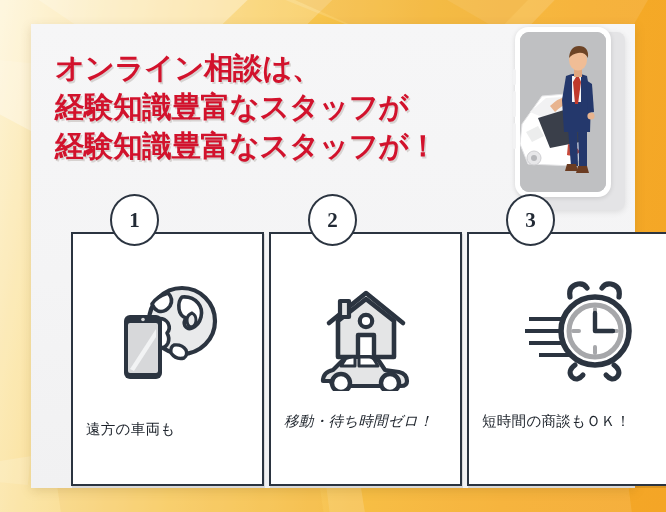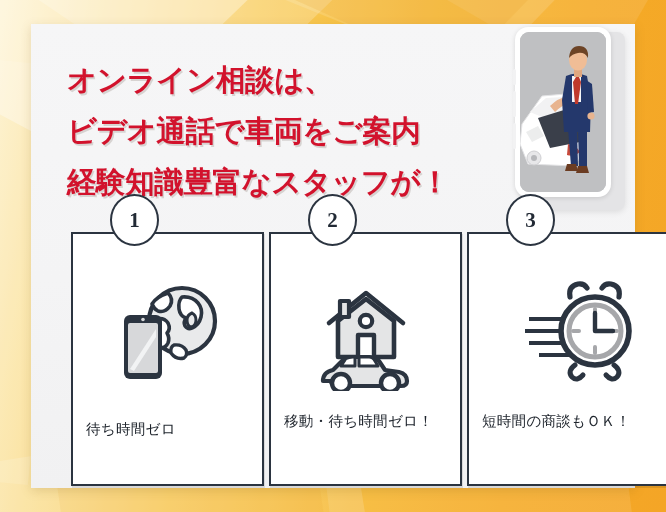--- a/index.html
+++ b/index.html
@@ -40,21 +40,21 @@
   .headline{
     position:absolute;left:24px;top:25px;width:470px;
     color:#d2122c;
     font-weight:bold;
     font-size:29.5px;
     line-height:1.32;
     letter-spacing:-0.4px;
     text-shadow:1.5px 1.5px 0 rgba(170,160,155,.40);
     white-space:nowrap;
   }
-  .headline div{margin:12px;padding:0;}
+  .headline div{margin:0;padding:0;}
 
   
   .phone-wrap{position:absolute;left:478px;top:0px;width:126px;height:190px;}
   .phone-shadow{
     position:absolute;left:12px;top:8px;width:104px;height:178px;
     background:#e4e4e6;border-radius:8px;
     box-shadow:0 2px 6px rgba(0,0,0,.10);
   }
   .phone{
     position:absolute;left:6px;top:3px;width:96px;height:170px;
@@ -91,21 +91,21 @@
     position:absolute;left:0;right:0;top:22px;height:150px;
     display:flex;align-items:center;justify-content:center;
   }
   .card-text{
     position:absolute;left:13px;right:8px;bottom:52px;
     font-size:14.6px;color:#1e242c;line-height:1.48;
     font-family:"DejaVu Sans","Liberation Sans",sans-serif;
     letter-spacing:.2px;
   }
   #card-1{left:40px;} #card-1 .card-text{bottom:44px;}
-  #card-2{left:238px;}
+  #card-2{left:238px;font-style:italic;}
   #card-3{left:436px;padding-left:40px;}
 </style>
 </head>
 <body>
 
 <div class="stage">
 
   <div class="bg">
     <div class="facet f1"></div>
     <div class="facet f2"></div>
@@ -115,21 +115,21 @@
     <div class="facet f7"></div>
     <div class="facet f5"></div>
     <div class="facet f6"></div>
     <div class="fdark d2"></div>
   </div>
 
   <div class="panel">
 
     <div class="headline">
       <div>オンライン相談は、</div>
-      <div>ビデオ通話で車両をご案内</div>
+      <div>経験知識豊富なスタッフが</div>
       <div>経験知識豊富なスタッフが！</div>
     </div>
 
     <div class="phone-wrap">
       <div class="phone-shadow"></div>
       <div class="phone">
         <div class="phone-btn pb1"></div>
         <div class="phone-btn pb2"></div>
         <div class="phone-btn pb3"></div>
         <div class="phone-screen">
@@ -189,21 +189,21 @@
           <path d="M80 34 q4 2 4 7 q0 6 -5 7 q-4 -1 -4 -7 q0 -5 5 -7 z" fill="#e9eaeb" stroke="#2b3440" stroke-width="3"></path>
           <path d="M62 66 q8 -1 12 5 q2 5 -2 8 q-8 2 -13 -5 q-1 -6 3 -8 z" fill="#ffffff" stroke="#2b3440" stroke-width="3.4" stroke-linejoin="round"></path>
 
           <rect x="12" y="36" width="38" height="64" rx="6" fill="#2b3440"></rect>
           <rect x="16" y="44" width="30" height="50" rx="2" fill="#d7d8da"></rect>
           <path d="M18 90 L44 50 L44 58 L22 92 Z" fill="#f2f3f4"></path>
           <circle cx="31" cy="40.5" r="1.8" fill="#d7d8da"></circle>
         </svg>
       </div>
       <div class="card-text">
-        <span>待ち時間ゼロ</span><br>
+        <span>遠方の車両も</span><br>
       </div>
     </div>
 
     <div class="card" id="card-2">
       <div class="card-icon">
         <svg width="118" height="120" viewBox="0 0 118 120">
 
           <path d="M22 52 L59 22 L96 52" fill="none" stroke="#2b3440" stroke-width="4.6" stroke-linecap="round" stroke-linejoin="round"></path>
           <path d="M31 50 L59 28 L87 50 L87 86 L31 86 Z" fill="#e4e5e6" stroke="#2b3440" stroke-width="4.6" stroke-linejoin="round"></path>
           <rect x="33" y="30" width="9" height="16" fill="#e4e5e6" stroke="#2b3440" stroke-width="4.2" stroke-linejoin="round"></rect>

